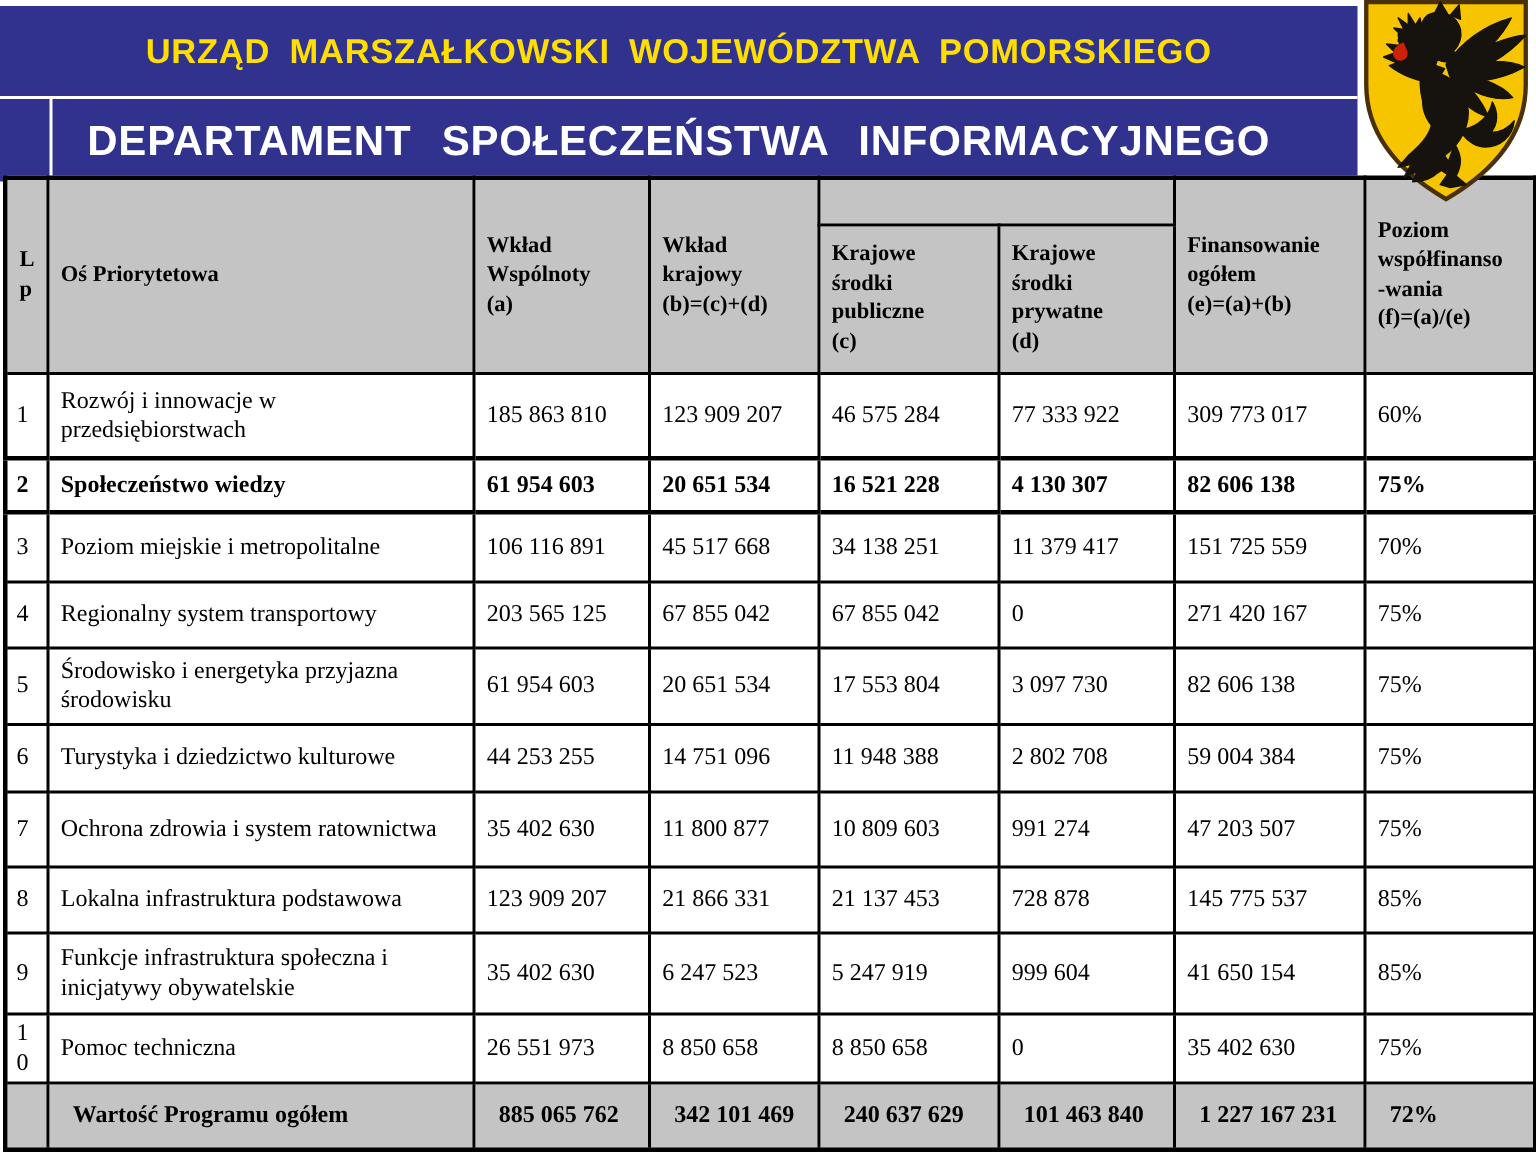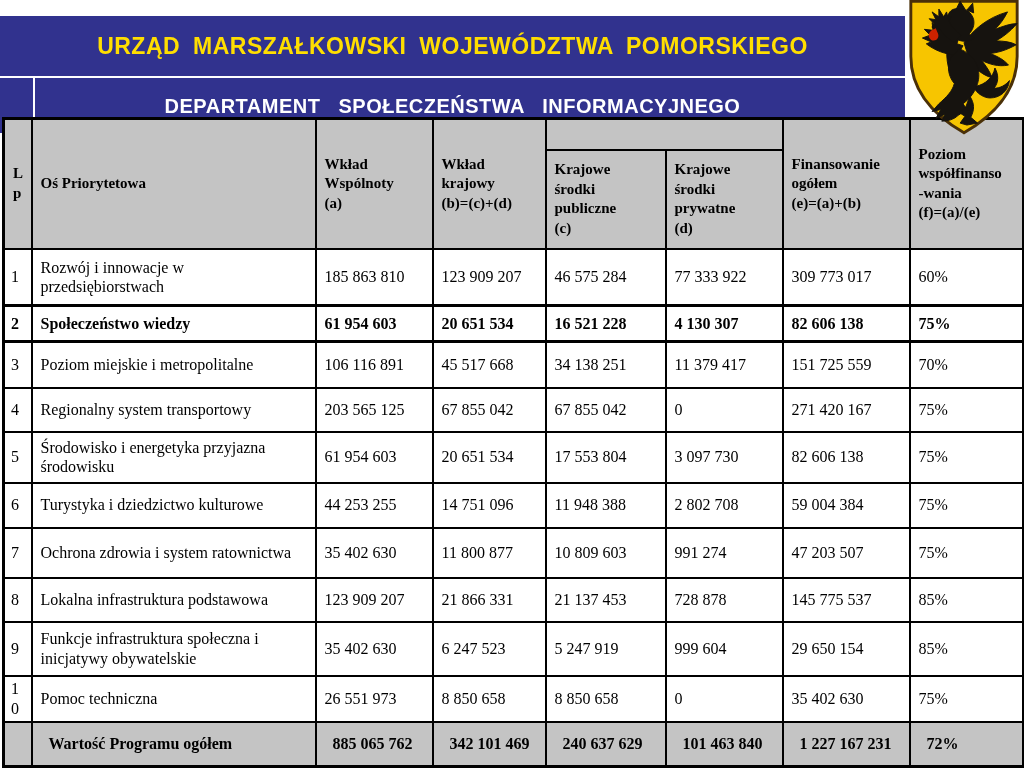--- a/index.html
+++ b/index.html
@@ -1,31 +1,31 @@
 <!DOCTYPE html>
 <html><head>
 <meta charset="utf-8">
 <style>
   * { margin:0; padding:0; box-sizing:border-box; }
   html,body { width:1024px; height:768px; background:#ffffff; overflow:hidden; }
   .slide { position:relative; width:1024px; height:768px; background:#ffffff;
            font-family:"Liberation Serif", serif; }
 
   
-  .banner { position:absolute; top:16px; left:0; width:905px; height:117px;
+  .banner { position:absolute; top:4px; left:0; width:905px; height:117px;
             background:#31328E; }
   .banner-top { height:60px; display:flex; align-items:center; justify-content:center; }
   .org-title { color:#FFDE00; font-family:"Liberation Sans", sans-serif;
                font-weight:bold; font-size:23px; letter-spacing:0.5px; word-spacing:6px; }
   .banner-bottom { position:relative; height:57px; border-top:2px solid #ffffff;
                    display:flex; flex-direction:column; align-items:center; justify-content:center; }
   .banner-vline { position:absolute; left:33px; top:0; bottom:0; width:2px;
                   background:#ffffff; }
   .dept-title { color:#ffffff; font-family:"Liberation Sans", sans-serif;
-                font-weight:bold; font-size:20px; line-height:26px; text-align:center;
+                font-weight:bold; font-size:28px; line-height:26px; text-align:center;
                 word-spacing:12px; letter-spacing:0.5px; }
 
   
   .coa { position:absolute; left:906px; top:0; width:116px; height:136px; z-index:5; }
   .coa svg { width:100%; height:100%; display:block; }
 
   
   table.fin { position:absolute; top:117px; left:2px; width:1020px;
               border-collapse:collapse; table-layout:fixed; background:#ffffff;
               border:3px solid #000; }
@@ -223,21 +223,21 @@
           <td>145 775 537</td>
           <td>85%</td>
         </tr>
         <tr>
           <td class="lp pre">9</td>
           <td>Funkcje infrastruktura społeczna i inicjatywy obywatelskie</td>
           <td>35 402 630</td>
           <td>6 247 523</td>
           <td>5 247 919</td>
           <td>999 604</td>
-          <td>29 650 154</td>
+          <td>41 650 154</td>
           <td>85%</td>
         </tr>
         <tr>
           <td class="lp pre">1
 0</td>
           <td>Pomoc techniczna</td>
           <td>26 551 973</td>
           <td>8 850 658</td>
           <td>8 850 658</td>
           <td>0</td>

